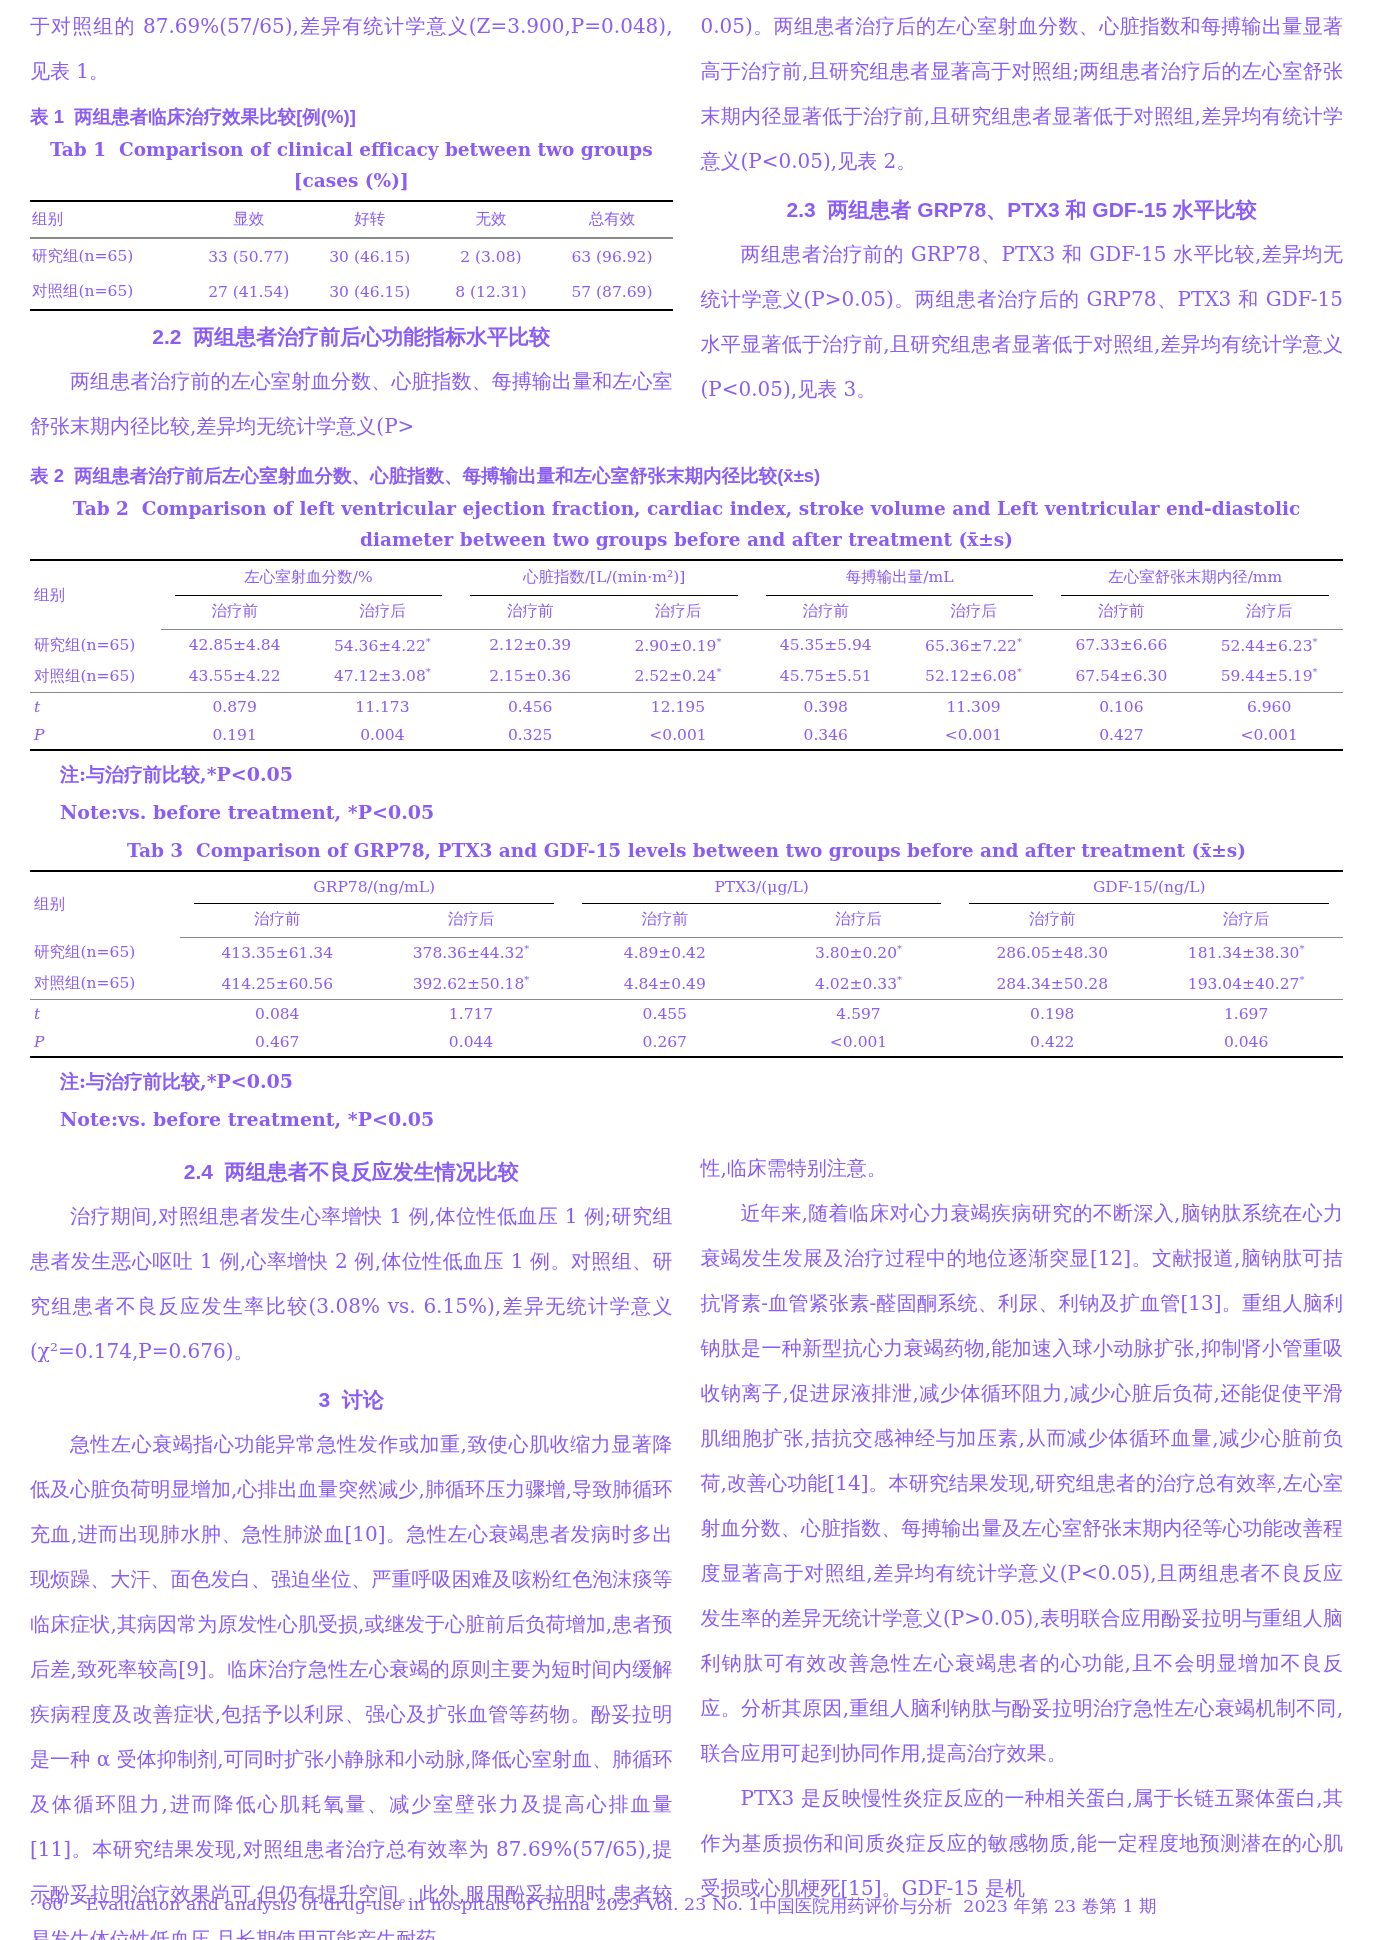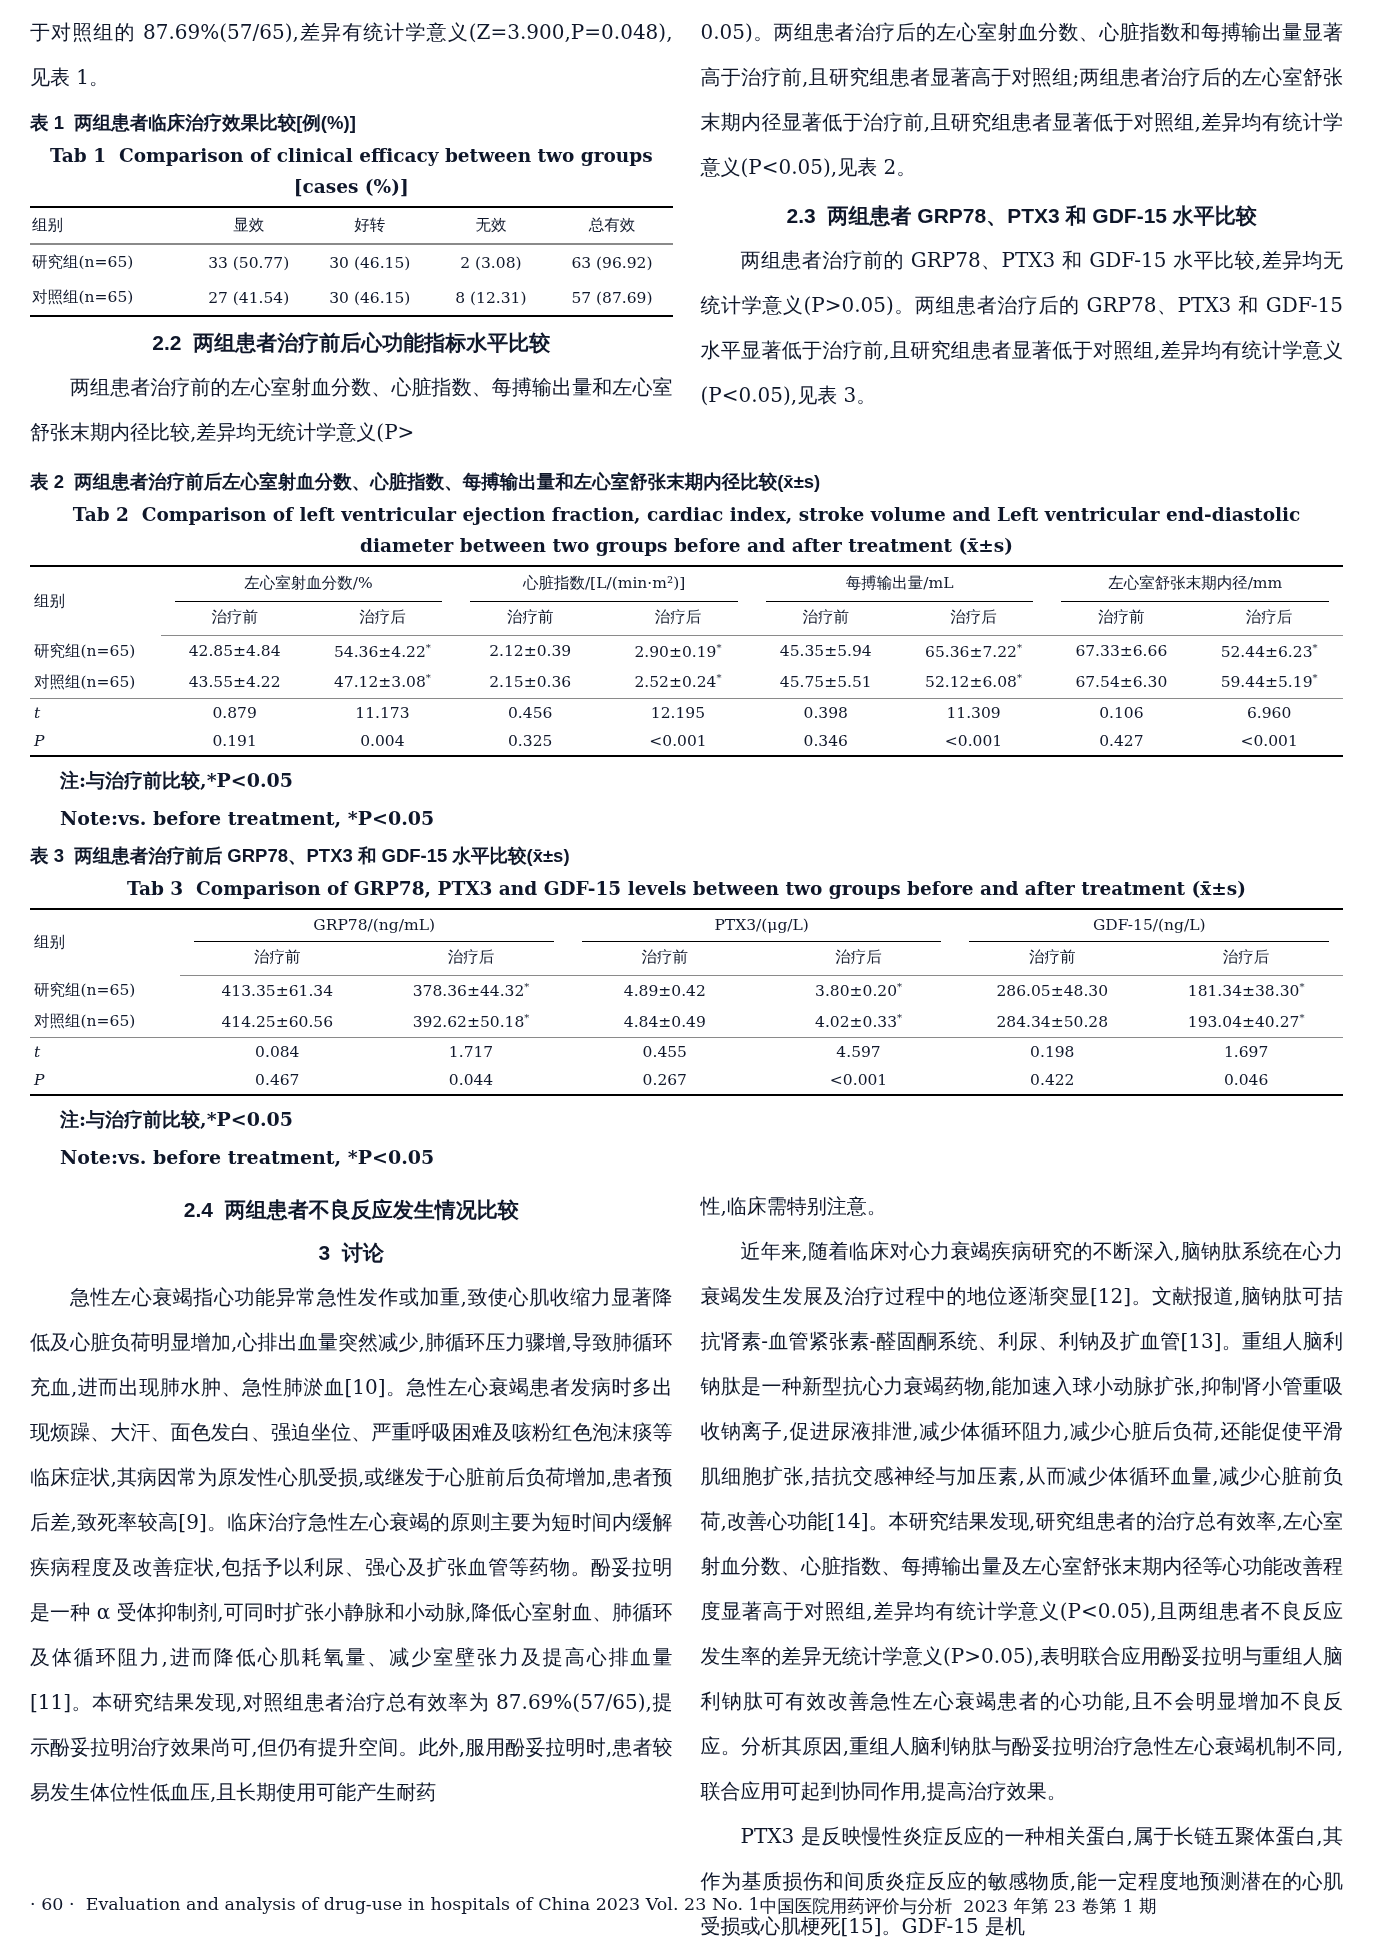--- a/index.html
+++ b/index.html
@@ -1,18 +1,18 @@
 <!DOCTYPE html>
 <html><head>
 <meta charset="utf-8">
 <style>
   html,body { margin:0; padding:0; background:#ffffff; }
   .page {
     position:relative; width:1375px; height:1940px; box-sizing:border-box;
-    padding:10px 32px 0 30px; overflow:hidden; background:#ffffff; color:#0f172a;
+    padding:4px 32px 0 30px; overflow:hidden; background:#ffffff; color:#8b5cf6;
     font-family:"DejaVu Serif","Liberation Serif",serif;
   }
   .two-col { display:flex; gap:28px; }
   .col { flex:1; min-width:0; }
   p.body { font-size:20px; line-height:45px; text-align:justify; margin:0; }
   p.ind { text-indent:2em; }
   .h {
     font-family:"Liberation Sans","DejaVu Sans",sans-serif; font-weight:bold;
     font-size:21px; line-height:34px; margin:9px 0 5px 0; text-align:center;
   }
@@ -169,21 +169,20 @@
         <td>0.427</td>
         <td>&lt;0.001</td>
       </tr>
       </tbody>
     </table>
     <div class="note">注:与治疗前比较,*P&lt;0.05</div>
     <div class="note en">Note:vs. before treatment, *P&lt;0.05</div>
   </div>
 
   <div class="wide">
-    <div class="cap-cn">表 3&nbsp;&nbsp;两组患者治疗前后 GRP78、PTX3 和 GDF-15 水平比较(x̄±s)</div>
     <div class="cap-en">Tab 3&nbsp;&nbsp;Comparison of GRP78, PTX3 and GDF-15 levels between two groups before and after treatment (x̄±s)</div>
     <table class="dt w3">
       <tbody>
       <tr>
         <th class="gcol" rowspan="2">组别</th>
         <th class="cgroup" colspan="2">
               <span class="u">GRP78/(ng/mL)</span>
             </th>
         <th class="cgroup" colspan="2">
               <span class="u">PTX3/(μg/L)</span>
@@ -238,20 +237,21 @@
       </tr>
       </tbody>
     </table>
     <div class="note">注:与治疗前比较,*P&lt;0.05</div>
     <div class="note en">Note:vs. before treatment, *P&lt;0.05</div>
   </div>
 
   <div class="two-col" style="margin-top:16px;">
     <div class="col">
       <div class="h">2.4&nbsp;&nbsp;两组患者不良反应发生情况比较</div>
+      <p class="body ind">治疗期间,对照组患者发生心率增快 1 例,体位性低血压 1 例;研究组患者发生恶心呕吐 1 例,心率增快 2 例,体位性低血压 1 例。对照组、研究组患者不良反应发生率比较(3.08% vs. 6.15%),差异无统计学意义(χ²=0.174,P=0.676)。</p>
       <div class="h">3&nbsp;&nbsp;讨论</div>
       <p class="body ind">急性左心衰竭指心功能异常急性发作或加重,致使心肌收缩力显著降低及心脏负荷明显增加,心排出血量突然减少,肺循环压力骤增,导致肺循环充血,进而出现肺水肿、急性肺淤血[10]。急性左心衰竭患者发病时多出现烦躁、大汗、面色发白、强迫坐位、严重呼吸困难及咳粉红色泡沫痰等临床症状,其病因常为原发性心肌受损,或继发于心脏前后负荷增加,患者预后差,致死率较高[9]。临床治疗急性左心衰竭的原则主要为短时间内缓解疾病程度及改善症状,包括予以利尿、强心及扩张血管等药物。酚妥拉明是一种 α 受体抑制剂,可同时扩张小静脉和小动脉,降低心室射血、肺循环及体循环阻力,进而降低心肌耗氧量、减少室壁张力及提高心排血量[11]。本研究结果发现,对照组患者治疗总有效率为 87.69%(57/65),提示酚妥拉明治疗效果尚可,但仍有提升空间。此外,服用酚妥拉明时,患者较易发生体位性低血压,且长期使用可能产生耐药</p>
     </div>
     <div class="col">
       <p class="body">性,临床需特别注意。</p>
       <p class="body ind">近年来,随着临床对心力衰竭疾病研究的不断深入,脑钠肽系统在心力衰竭发生发展及治疗过程中的地位逐渐突显[12]。文献报道,脑钠肽可拮抗肾素-血管紧张素-醛固酮系统、利尿、利钠及扩血管[13]。重组人脑利钠肽是一种新型抗心力衰竭药物,能加速入球小动脉扩张,抑制肾小管重吸收钠离子,促进尿液排泄,减少体循环阻力,减少心脏后负荷,还能促使平滑肌细胞扩张,拮抗交感神经与加压素,从而减少体循环血量,减少心脏前负荷,改善心功能[14]。本研究结果发现,研究组患者的治疗总有效率,左心室射血分数、心脏指数、每搏输出量及左心室舒张末期内径等心功能改善程度显著高于对照组,差异均有统计学意义(P&lt;0.05),且两组患者不良反应发生率的差异无统计学意义(P&gt;0.05),表明联合应用酚妥拉明与重组人脑利钠肽可有效改善急性左心衰竭患者的心功能,且不会明显增加不良反应。分析其原因,重组人脑利钠肽与酚妥拉明治疗急性左心衰竭机制不同,联合应用可起到协同作用,提高治疗效果。</p>
       <p class="body ind">PTX3 是反映慢性炎症反应的一种相关蛋白,属于长链五聚体蛋白,其作为基质损伤和间质炎症反应的敏感物质,能一定程度地预测潜在的心肌受损或心肌梗死[15]。GDF-15 是机</p>
     </div>
   </div>
 

